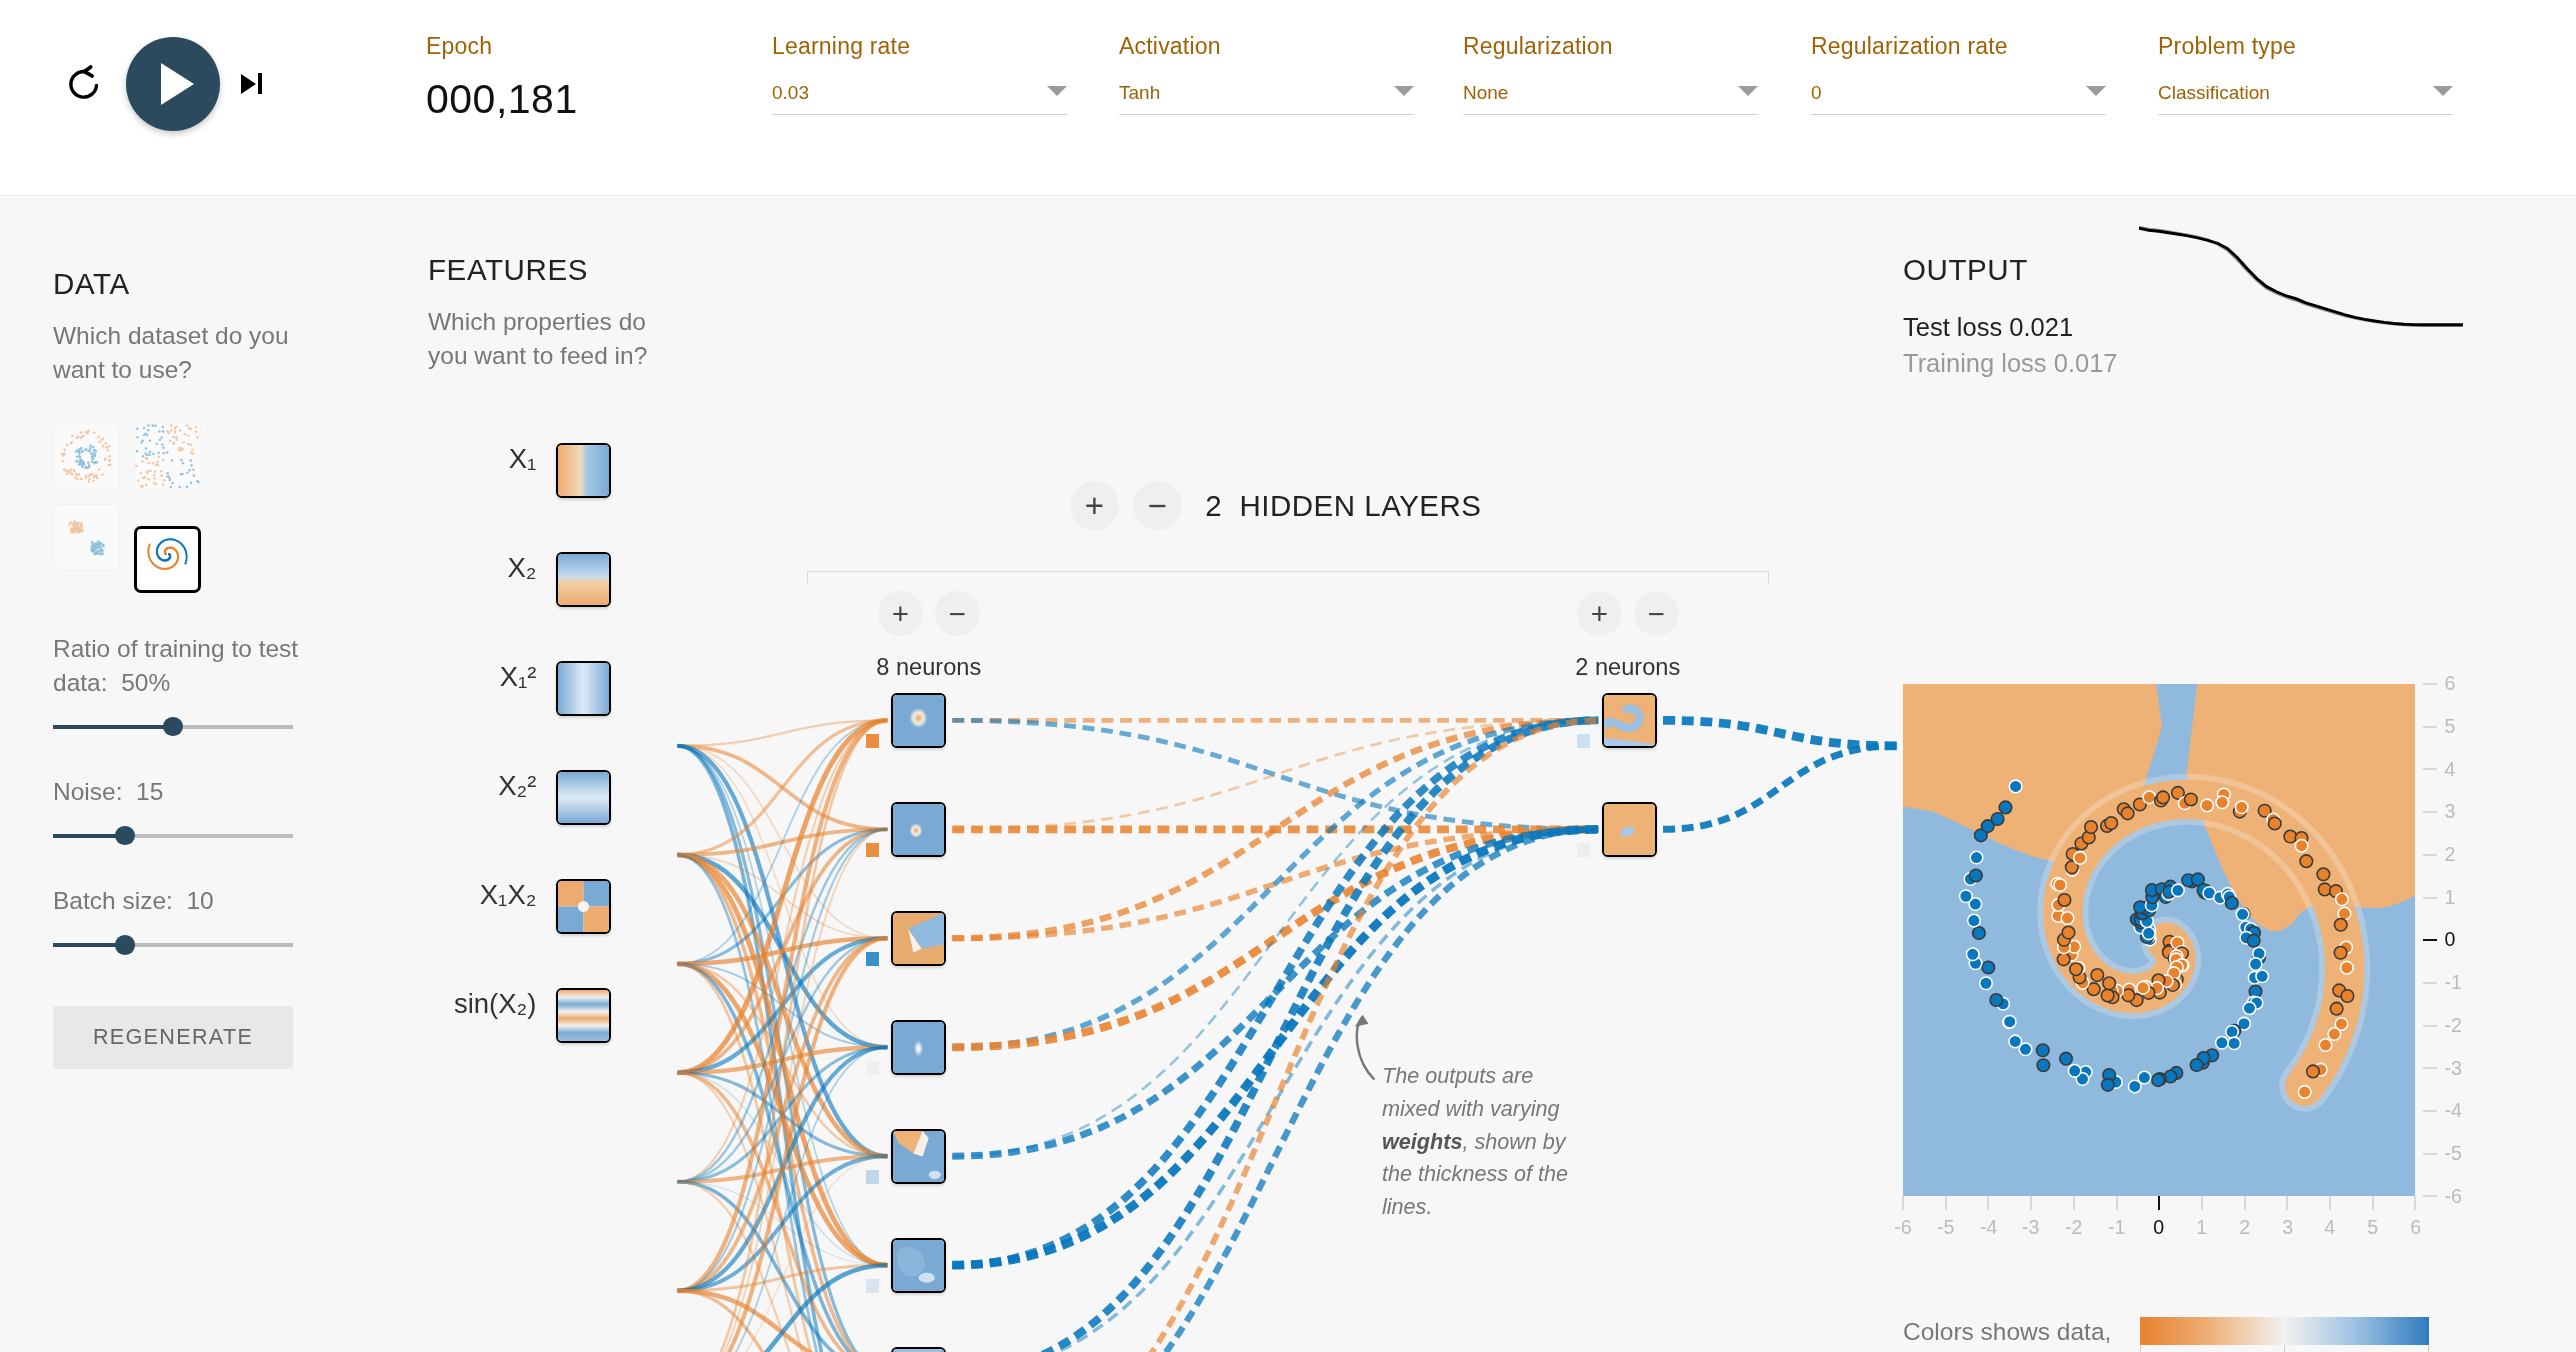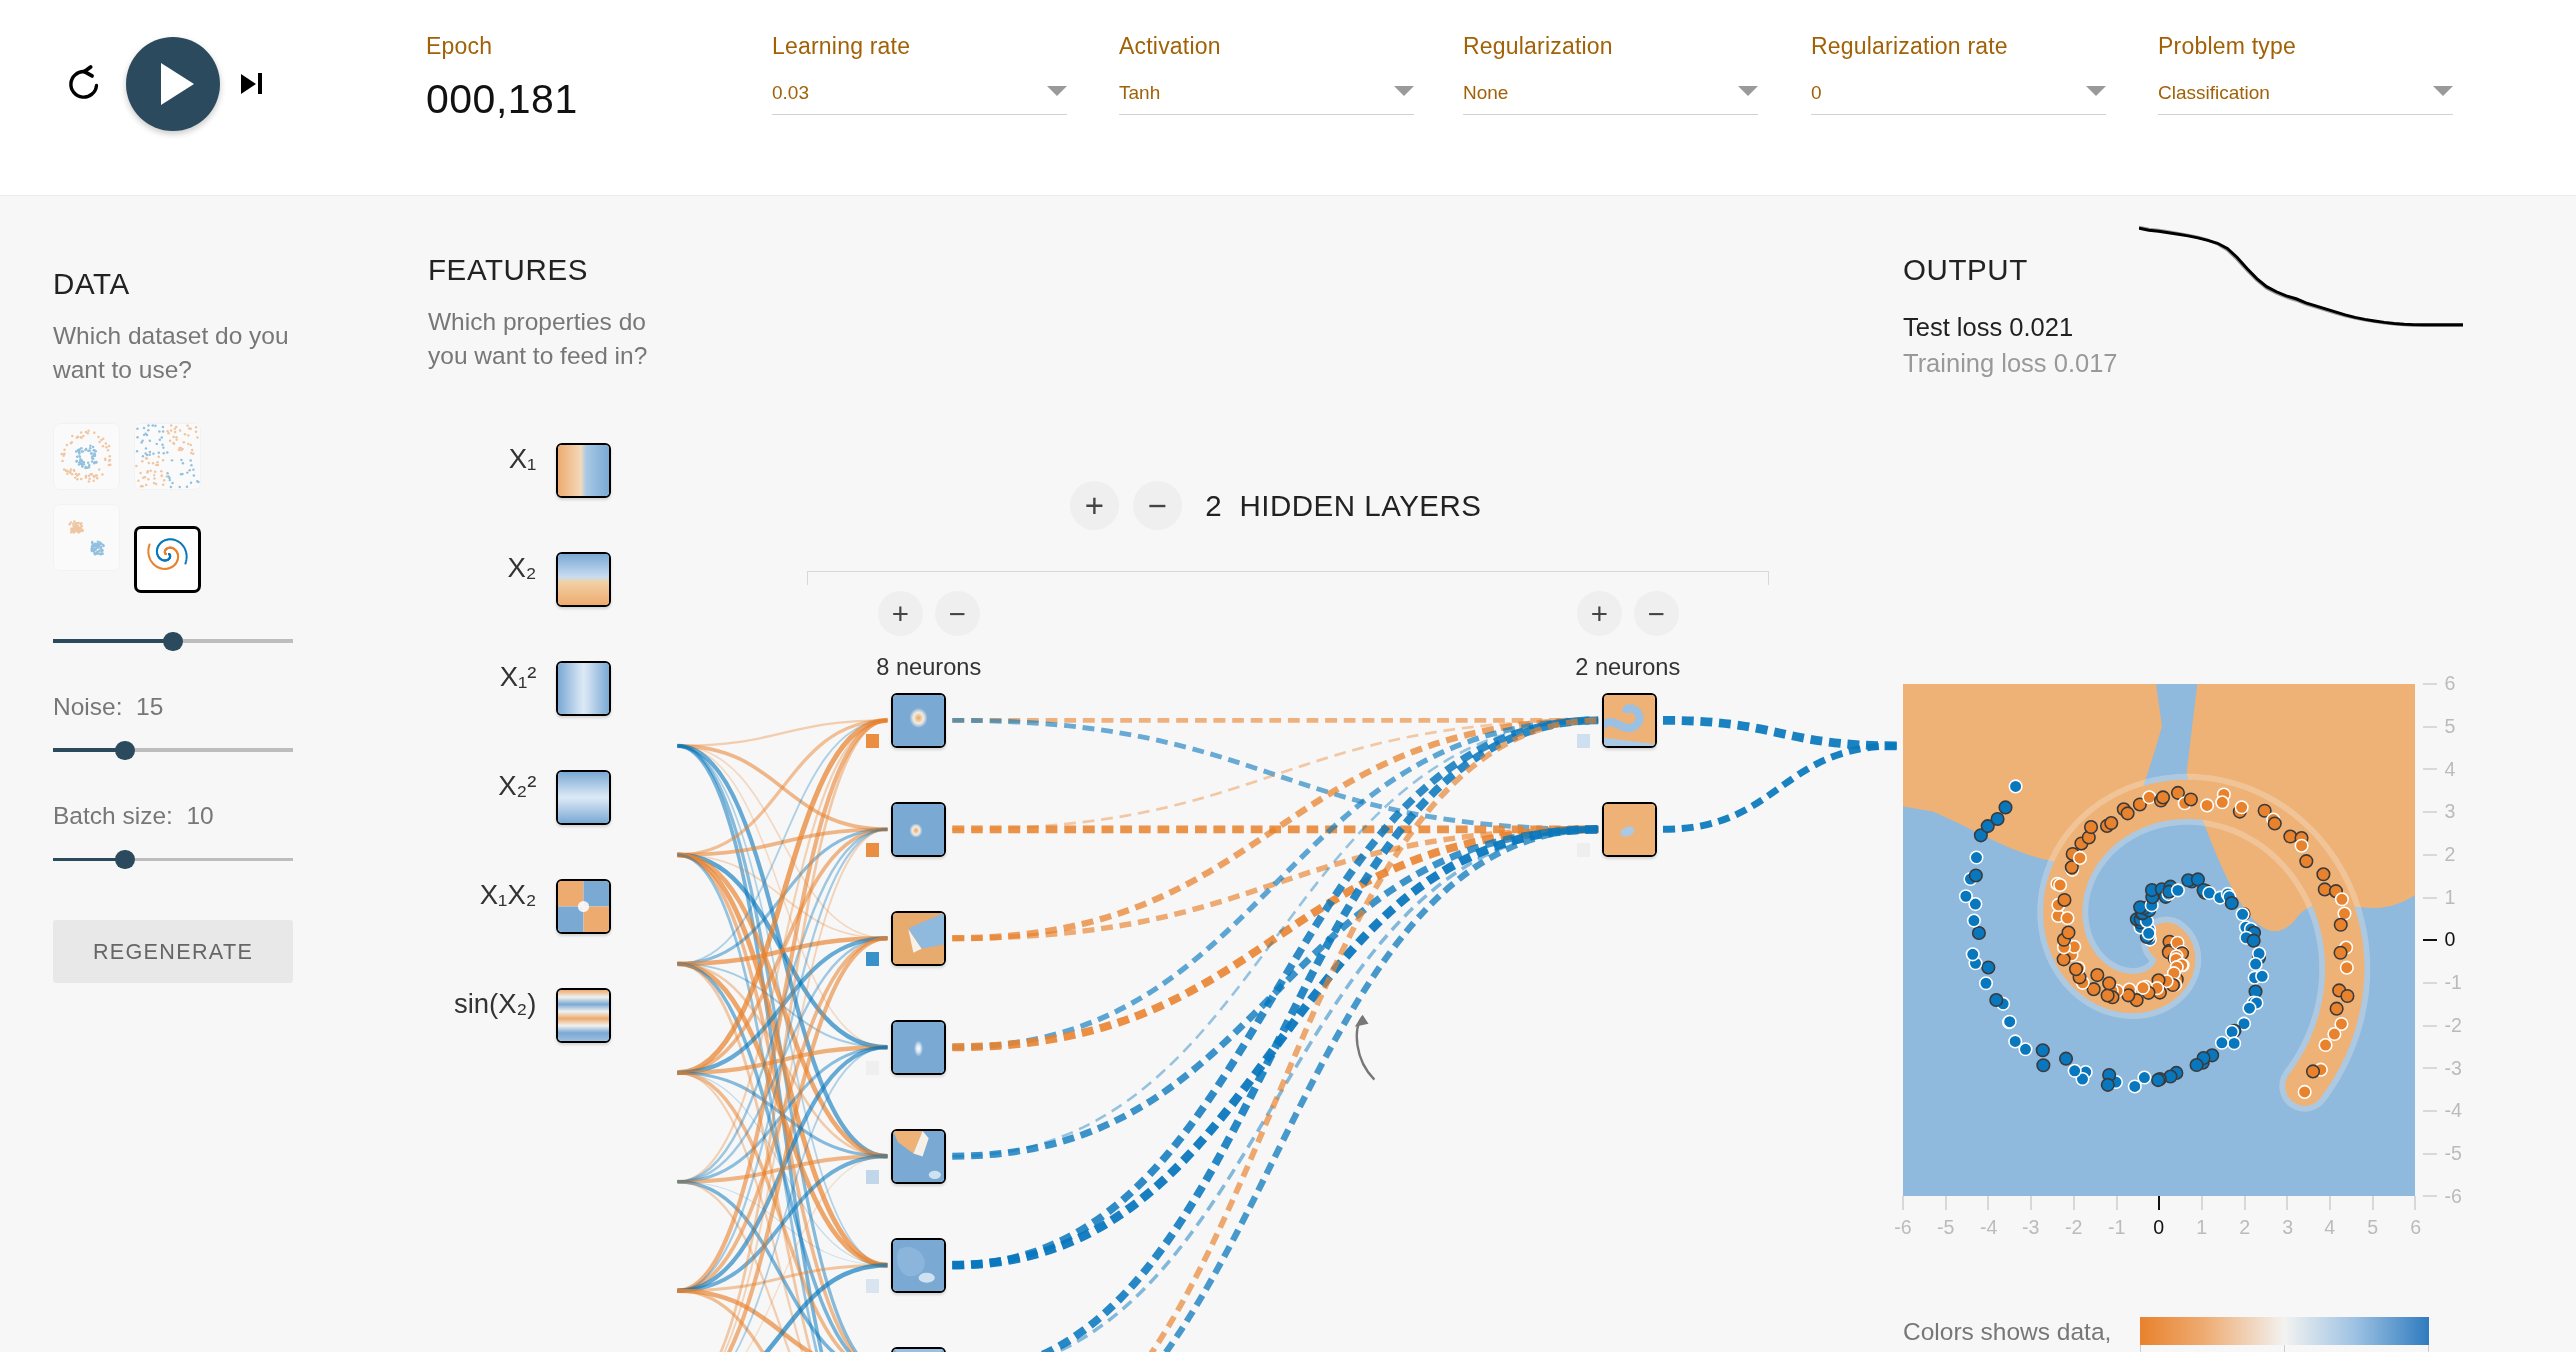--- a/index.html
+++ b/index.html
@@ -933,20 +933,24 @@
               <circle cx="12.123538016873425" cy="40.21490788797736" r="2.2" fill="#e8822d"></circle>
               <circle cx="12.57832507816078" cy="37.23168585739724" r="2.2" fill="#e8822d"></circle>
               <circle cx="13.269751180230337" cy="34.26181644414423" r="2.2" fill="#e8822d"></circle>
               <circle cx="14.198348189016698" cy="31.32418334837493" r="2.2" fill="#e8822d"></circle>
             </g>
           </svg>
       </div>
     </div>
 
     <div class="slider-wrap">
+      <div class="slab">
+        <span>Ratio of training to test data:</span>&nbsp;
+        <span>50%</span>
+      </div>
       <div class="track">
         <div class="bg"></div>
         <div class="fill" style="width:50%"></div>
         <div class="knob" style="left:calc(50% - 9.8px)"></div>
       </div>
     </div>
 
     <div class="slider-wrap">
       <div class="slab">
         <span>Noise:</span>&nbsp;
@@ -1142,20 +1146,23 @@
         <div class="bias-sq" style="background: rgb(231, 231, 231); opacity: 0.6;"></div>
         <div class="node">
           <svg viewBox="0 0 100 100">
             <rect width="100" height="100" fill="#eeb277"></rect>
             <ellipse cx="46" cy="54" rx="14" ry="9" fill="#a9c9e6" transform="rotate(-20 46 54)"></ellipse>
           </svg>
         </div>
       </div>
     </div>
 
+  <div id="annot">
+    <span>The outputs are mixed with varying </span><b>weights</b><span>, shown by the thickness of the lines.</span>
+  </div>
 
   <div id="out-col">
     <div class="colhead">OUTPUT</div>
     <div id="loss-lines">
       <div class="loss test">Test loss 0.021</div>
       <div class="loss train">Training loss 0.017</div>
     </div>
     <svg id="losscurve" viewBox="0 0 330 120" preserveAspectRatio="none">
       <polyline id="lc-train" fill="none" stroke="#999" stroke-width="3" points="0.0,13.4 10.0,15.5 20.0,16.5 30.0,18.1 40.0,19.8 50.0,21.6 60.0,23.7 70.0,26.3 80.0,30.5 90.0,36.6 100.0,46.2 110.0,57.1 120.0,67.4 130.0,75.4 140.0,80.5 150.0,84.6 160.0,87.7 170.0,91.6 180.0,94.6 190.0,97.7 200.0,100.8 210.0,103.5 220.0,105.9 230.0,107.8 240.0,109.4 250.0,110.8 260.0,111.9 270.0,112.7 280.0,113.3 290.0,113.5 300.0,113.5 310.0,113.5 320.0,113.5 330.0,113.5"></polyline>
       <polyline id="lc-test" fill="none" stroke="#000" stroke-width="3" points="0.0,14.5 10.0,16.5 20.0,17.5 30.0,19.0 40.0,20.6 50.0,22.2 60.0,24.3 70.0,26.8 80.0,29.8 90.0,35.0 100.0,44.2 110.0,55.5 120.0,65.7 130.0,73.9 140.0,79.1 150.0,83.2 160.0,86.2 170.0,90.3 180.0,93.4 190.0,96.5 200.0,99.6 210.0,102.6 220.0,105.1 230.0,107.2 240.0,108.8 250.0,110.2 260.0,111.3 270.0,112.1 280.0,112.5 290.0,112.7 300.0,112.7 310.0,112.7 320.0,112.7 330.0,112.7"></polyline>

